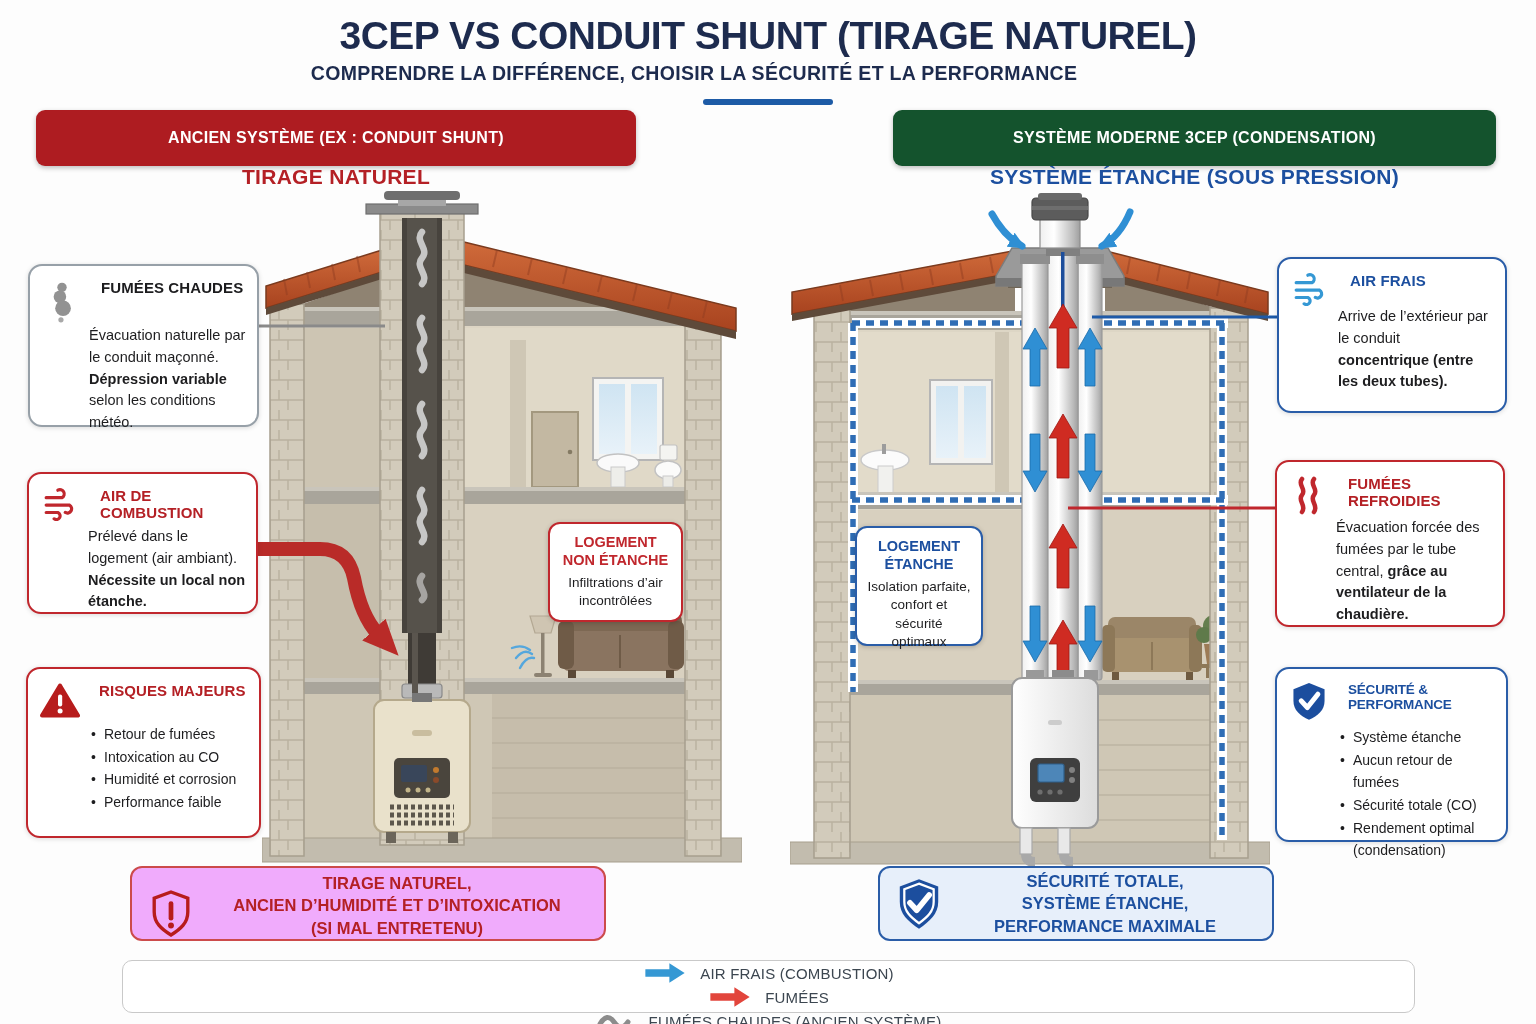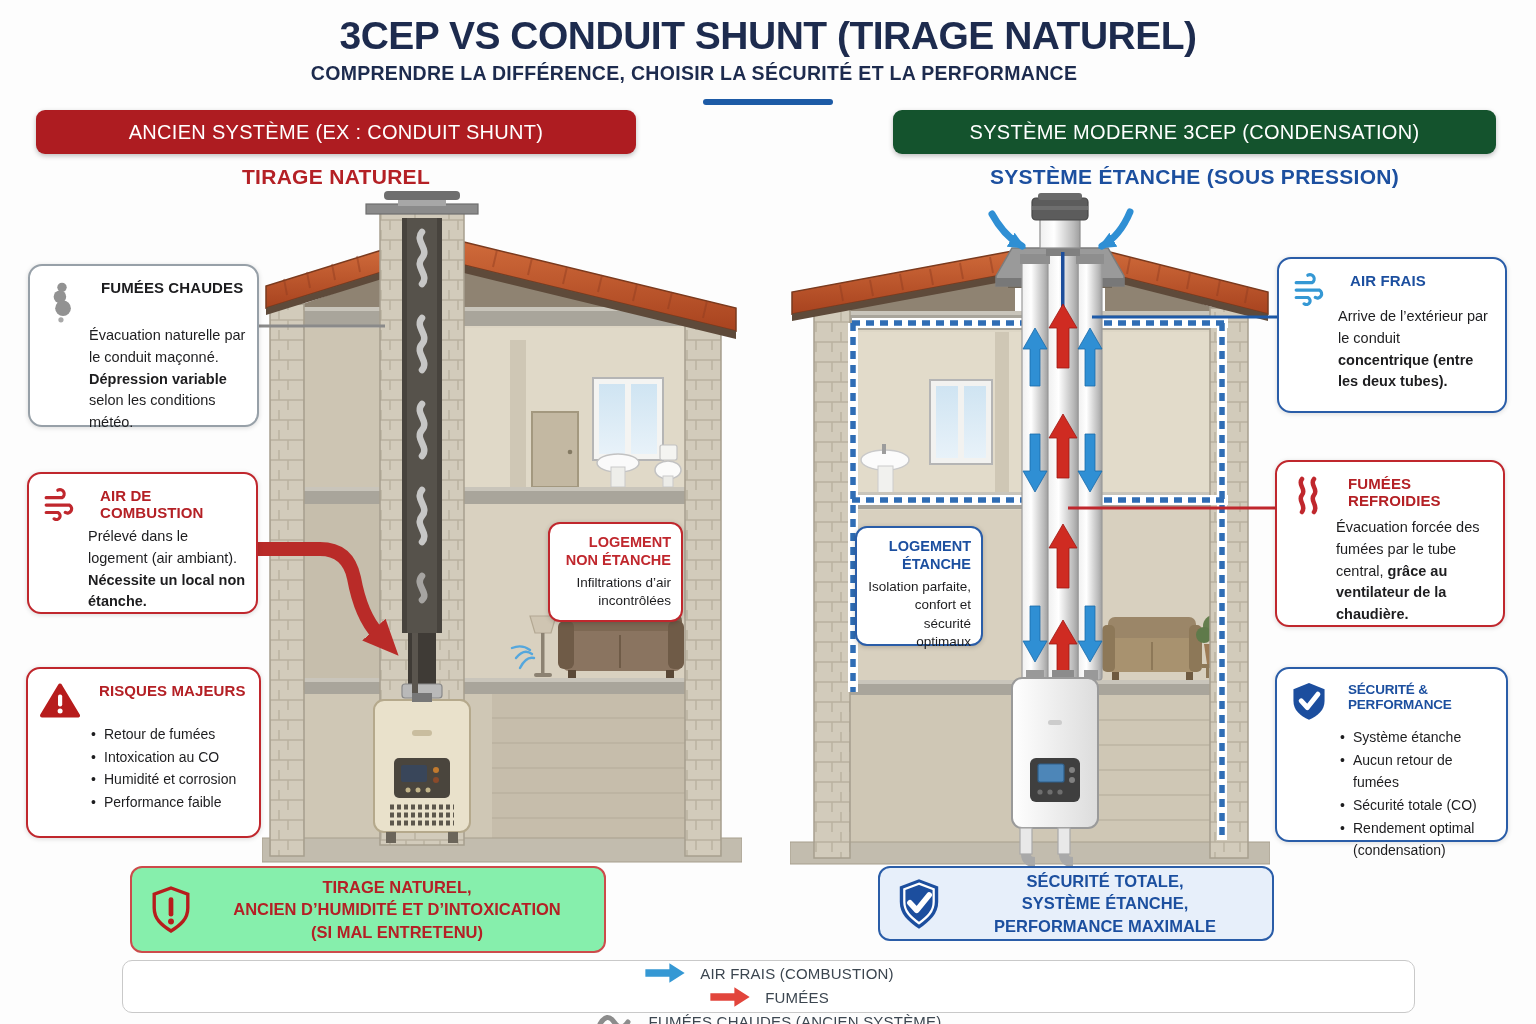--- a/index.html
+++ b/index.html
@@ -8,21 +8,21 @@
   .abs{position:absolute;}
 
   
   .title{left:0;top:14px;width:1536px;text-align:center;font-size:39px;font-weight:800;
          letter-spacing:-0.5px;color:#1d2b4e;}
   .subtitle{left:0;top:62px;width:1388px;text-align:center;font-size:19.5px;font-weight:700;
             letter-spacing:0.3px;color:#1d2b4e;}
   .title-underline{left:703px;top:99px;width:130px;height:6px;background:#1d5ba6;border-radius:3px;}
 
   
-  .banner{height:44px;border-radius:9px;color:#fff;font-size:20px;font-weight:400;letter-spacing:0.3px;
+  .banner{height:56px;border-radius:9px;color:#fff;font-size:16px;font-weight:700;letter-spacing:0.3px;
           display:flex;align-items:center;justify-content:center;box-shadow:0 2px 5px rgba(0,0,0,.25);}
   .banner.red{left:36px;top:110px;width:600px;background:#ae1c21;}
   .banner.blue{left:893px;top:110px;width:603px;background:#14532d;}
   .col-sub{top:165px;font-size:21px;font-weight:800;text-align:center;letter-spacing:0.3px;}
   .col-sub.red{left:36px;width:600px;color:#b42025;}
   .col-sub.blue{left:893px;width:603px;color:#1c4f9f;}
 
   
   .callout{background:#fff;border-radius:14px;padding:11px 10px 9px 10px;box-shadow:0 1px 5px rgba(0,0,0,.14);
            box-sizing:border-box;z-index:10;}
@@ -40,35 +40,35 @@
   .callout h3.blue{color:#1c4f9f;}
   #c-fumees{left:28px;top:264px;width:231px;height:163px;}
   #c-air{left:27px;top:472px;width:231px;height:142px;}
   #c-risques{left:26px;top:667px;width:235px;height:171px;}
   #c-airfrais{left:1277px;top:257px;width:230px;height:156px;}
   #c-refroidies{left:1275px;top:460px;width:230px;height:167px;}
   #c-securite{left:1275px;top:667px;width:233px;height:175px;}
   #c-securite h3{font-size:13.5px;letter-spacing:-0.2px;}
 
   
-  .tag{background:#fff;border-radius:12px;text-align:right;box-sizing:border-box;z-index:10;
+  .tag{background:#fff;border-radius:12px;text-align:center;box-sizing:border-box;z-index:10;
        box-shadow:0 1px 5px rgba(0,0,0,.2);padding:9px 10px;}
   .tag h4{margin:0 0 5px 0;font-size:14.5px;font-weight:800;line-height:1.25;}
   .tag .body{font-size:13.5px;line-height:1.35;color:#1d1d1f;}
   .tag span{display:block;}
   #t-nonetanche{left:548px;top:522px;width:135px;height:100px;border:2.5px solid #c0272d;}
   #t-nonetanche h4{color:#c0272d;}
   #t-etanche{left:855px;top:526px;width:128px;height:120px;border:2.5px solid #2a5da8;}
   #t-etanche h4{color:#1c4f9f;}
 
   
   .fbanner{border-radius:12px;display:flex;align-items:center;box-sizing:border-box;z-index:10;padding:0 10px;}
   .fbanner .txt{flex:1;text-align:center;font-weight:800;font-size:16.5px;line-height:1.35;}
   .fbanner .txt span{display:block;}
-  #fb-left{left:130px;top:866px;width:476px;height:87px;background:#86efac;border:2px solid #cc4b4b;}
+  #fb-left{left:130px;top:866px;width:476px;height:75px;background:#f0abfc;border:2px solid #cc4b4b;align-items:flex-end;}
   #fb-left .txt{color:#b42025;}
   #fb-right{left:878px;top:866px;width:396px;height:75px;background:#e7effa;border:2px solid #2a5da8;}
   #fb-right .txt{color:#1c4f9f;}
   .fbanner .ic{width:58px;display:flex;justify-content:center;}
 
   
   #legend{left:122px;top:960px;width:1293px;height:53px;background:#fff;border:1.5px solid #c9c9c9;
           border-radius:10px;display:flex;align-items:center;justify-content:space-between;
           padding:0 70px;box-sizing:border-box;z-index:10;flex-direction:column;}
   .litem{display:flex;align-items:center;gap:13px;}

